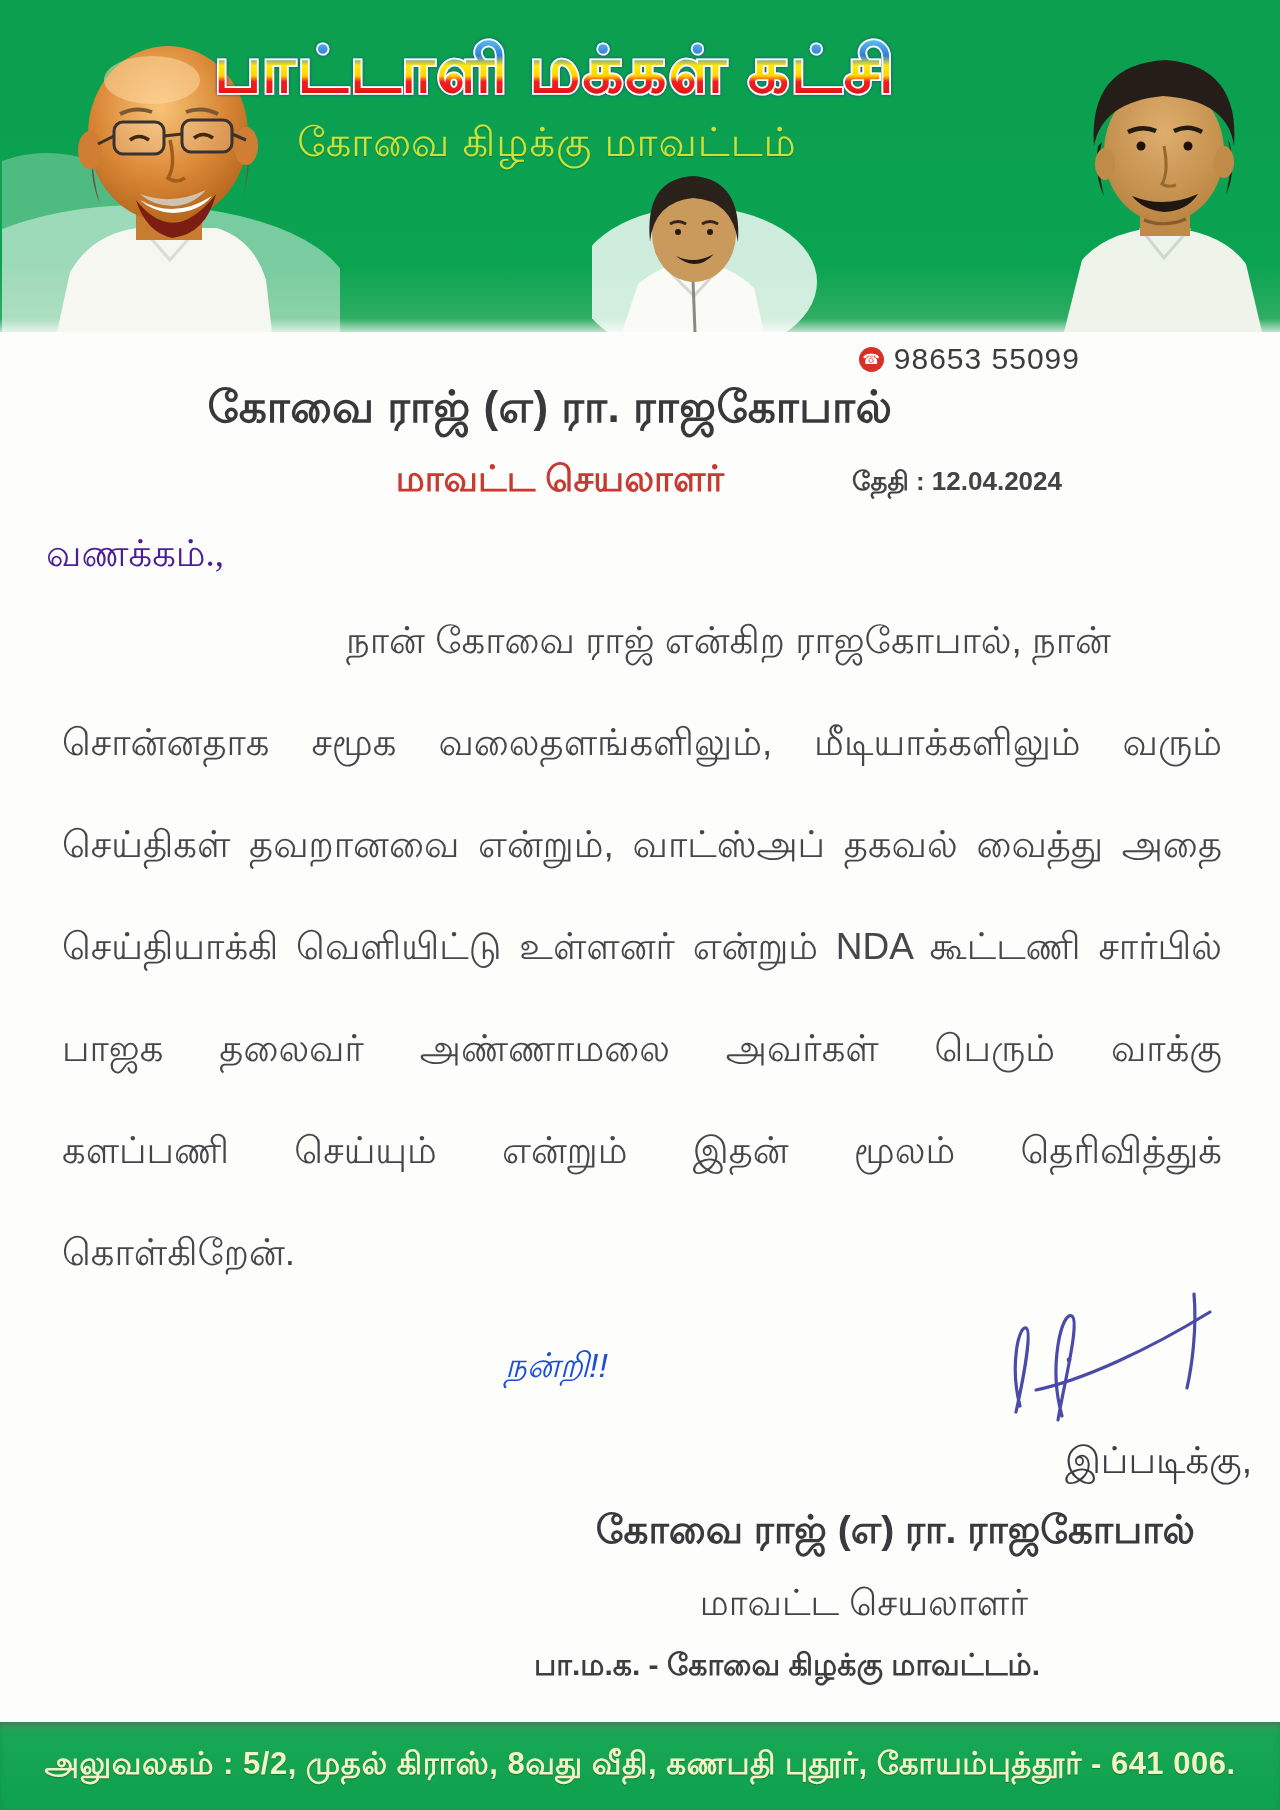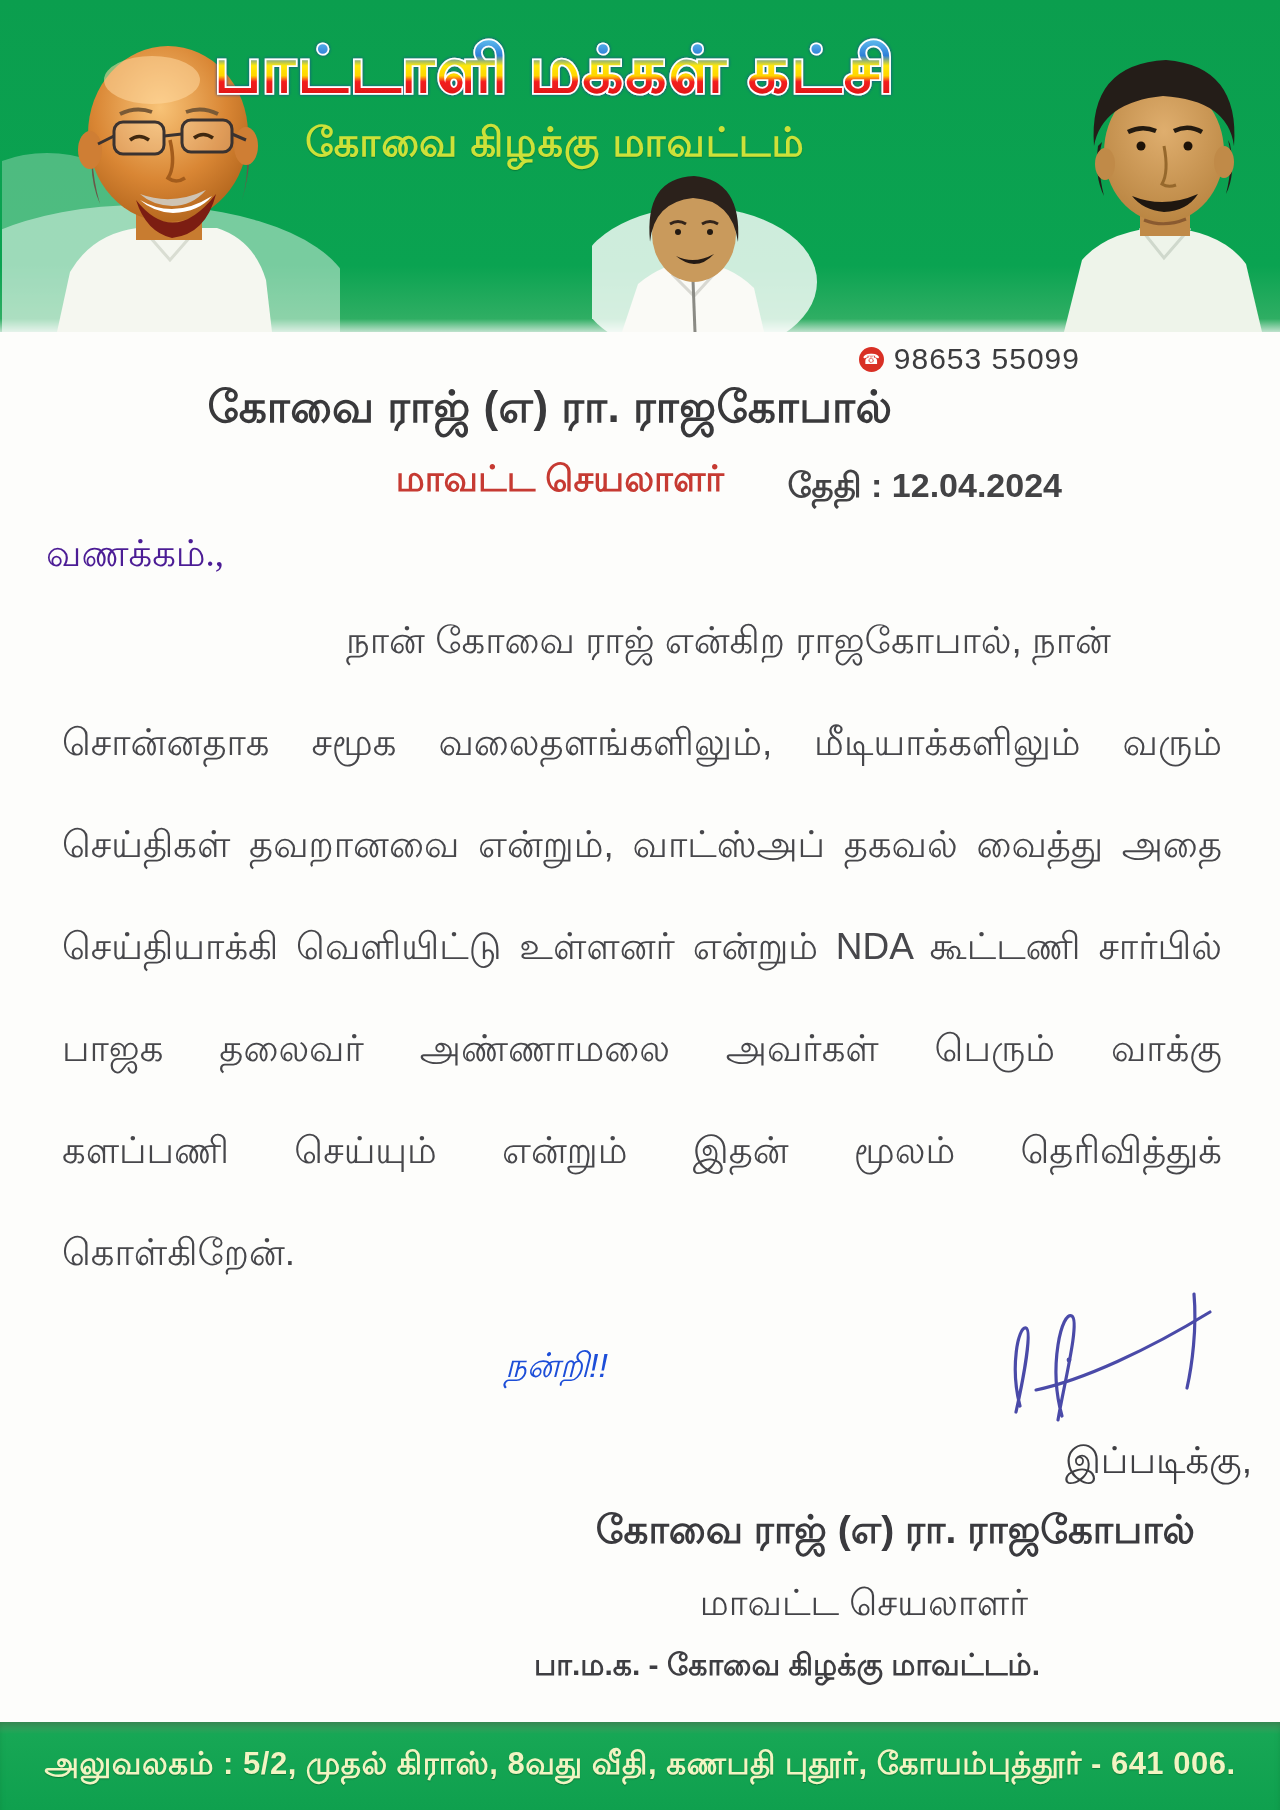--- a/index.html
+++ b/index.html
@@ -3,38 +3,38 @@
 <meta charset="utf-8">
 <style>
   html,body{margin:0;padding:0;background:#ffffff;}
   .page{position:relative;width:1280px;height:1810px;background:#fdfdfb;overflow:hidden;
         font-family:"Liberation Sans", sans-serif;color:#3f3f41;}
 
   
   .header{position:absolute;left:0;top:0;width:1280px;height:332px;
           background:linear-gradient(180deg,#0b9e4e 0%,#0aa351 80%,#2fae63 96%,#bfe2cd 100%);}
   .title-svg{position:absolute;left:165px;top:14px;width:780px;height:108px;}
-  .subtitle{position:absolute;left:165px;top:120px;width:780px;text-align:center;
-            font-size:40px;font-weight:bold;color:#cde139;letter-spacing:1px;
+  .subtitle{position:absolute;left:157px;top:120px;width:780px;text-align:center;
+            font-size:40px;font-weight:normal;color:#cde139;letter-spacing:1px;
             text-shadow:0 1px 1px rgba(0,60,20,.35);}
   .photo{position:absolute;}
   .photo-left{left:2px;top:28px;width:338px;height:304px;}
   .photo-center{left:592px;top:162px;width:264px;height:170px;}
   .photo-right{left:1048px;top:46px;width:232px;height:286px;}
 
   
   .phone-row{position:absolute;top:342px;right:200px;display:flex;align-items:center;gap:10px;}
   .phone-badge{width:25px;height:25px;border-radius:50%;background:#d93025;color:#ffffff;
                display:flex;align-items:center;justify-content:center;font-size:14px;line-height:1;}
   .phone-number{font-size:30px;font-weight:normal;color:#3c3c3e;letter-spacing:1px;}
   .officer-name{position:absolute;top:382px;left:140px;width:820px;text-align:center;
                 font-size:44px;font-weight:bold;color:#39393b;letter-spacing:.5px;}
   .officer-title{position:absolute;top:458px;left:240px;width:640px;text-align:center;
                  font-size:36px;font-weight:bold;color:#c63a32;}
-  .date-line{position:absolute;top:466px;right:218px;font-size:34px;font-weight:bold;color:#434345;}
+  .date-line{position:absolute;top:466px;right:218px;font-size:26px;font-weight:bold;color:#434345;}
 
   
   .salutation{position:absolute;top:532px;left:46px;font-size:37px;color:#4c1d95;font-family:Liberation Serif, serif;}
   .letter-body{position:absolute;top:588px;left:46px;right:42px;}
   .line{height:86px;line-height:74px;font-size:37px;color:#47474b;margin:16px;overflow:visible;}
   .line.j{text-align:justify;text-align-last:justify;}
   .line.indent{padding-left:284px;}
 
   .thanks{position:absolute;top:1346px;left:505px;font-size:34px;color:#1d4ed8;font-style:italic;}
   .signature-svg{position:absolute;left:998px;top:1288px;width:232px;height:142px;}

